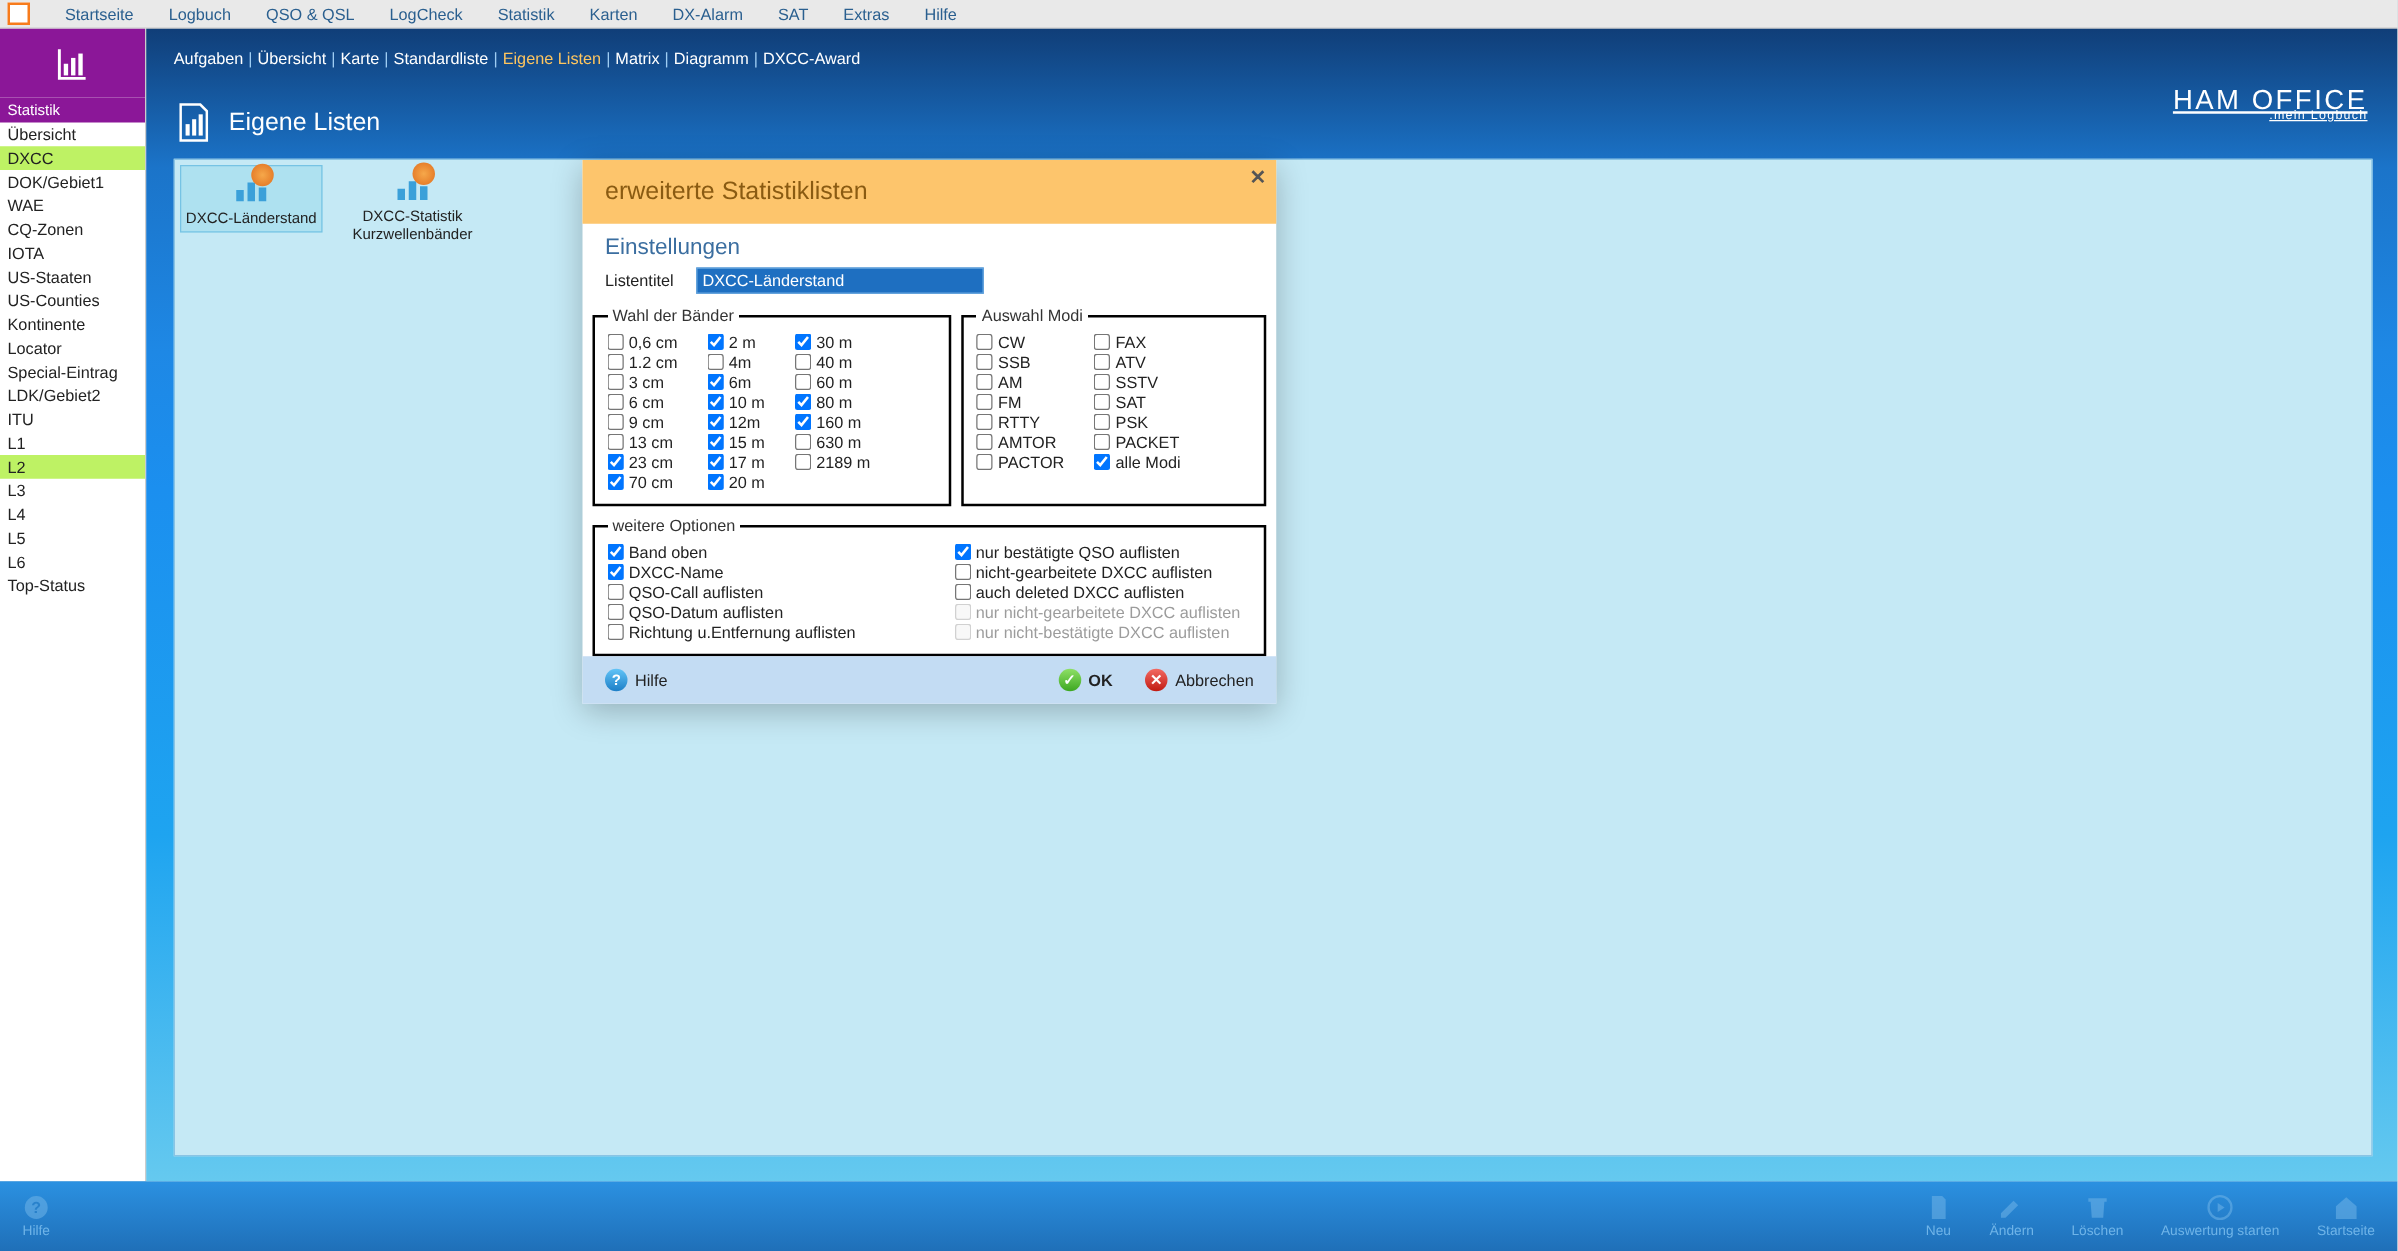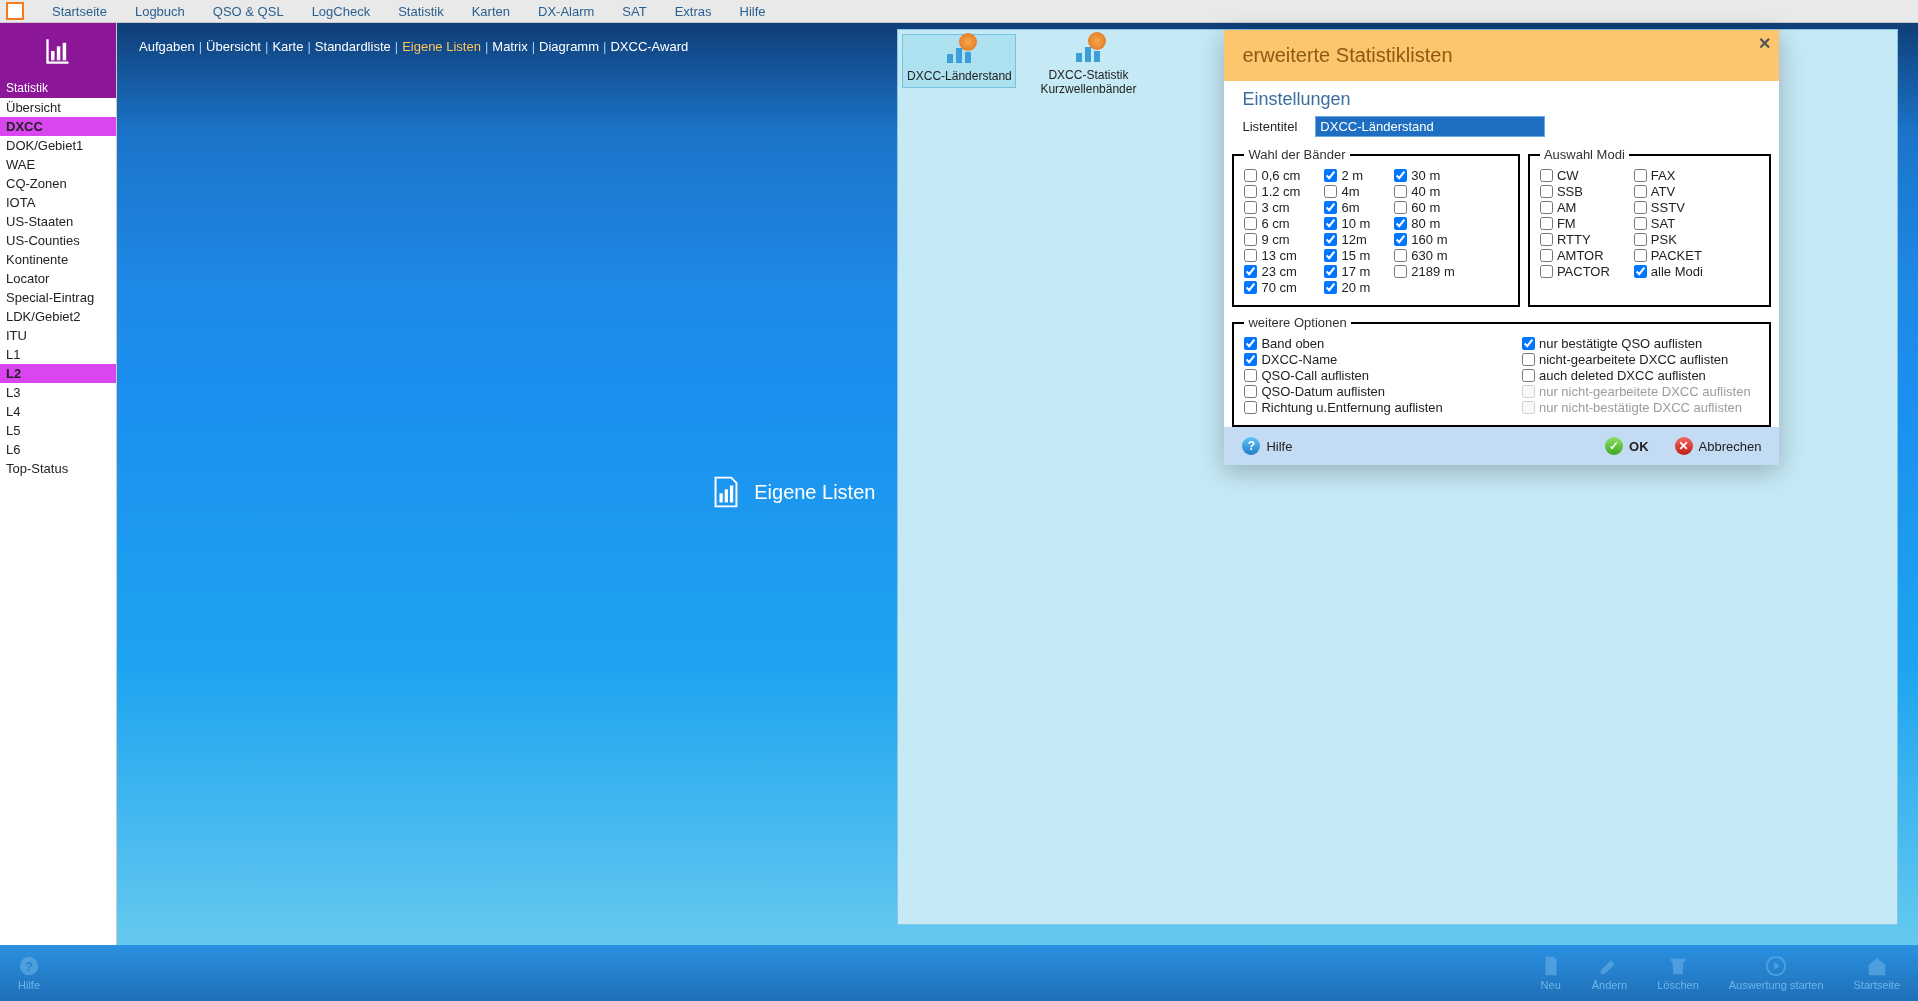--- a/index.html
+++ b/index.html
@@ -10,23 +10,23 @@
   .menubar a{color:#2a5f8f;text-decoration:none;}
   
   .body{flex:1;display:flex;min-height:0;}
   
   .sidebar{width:116px;display:flex;flex-direction:column;font-size:13px;background:#fff;border-right:1px solid #ccc;}
   .sidebar .logo{height:55px;background:#8b1798;display:flex;align-items:center;justify-content:center;}
   .sidebar .logo svg{width:28px;height:28px;}
   .sidebar .title{background:#8b1798;color:#fff;padding:3px 6px;font-size:12px;}
   .sidebar ul{list-style:none;margin:0;padding:0;}
   .sidebar li{padding:2px 6px;cursor:pointer;color:#222;}
-  .sidebar li.sel{background:#d946ef;font-weight:bold;}
-  
-  .main{flex:1;display:flex;flex-direction:row;background:linear-gradient(180deg,#103e78 0%,#1b74c9 12%,#1e88e5 28%,#1b8fef 40%,#1ea4f0 70%,#65c9ef 100%);}
+  .sidebar li.sel{background:#bef264;}
+  
+  .main{flex:1;display:flex;flex-direction:column;background:linear-gradient(180deg,#103e78 0%,#1b74c9 12%,#1e88e5 28%,#1b8fef 40%,#1ea4f0 70%,#65c9ef 100%);}
   .subtabs{height:26px;display:flex;align-items:center;gap:4px;padding-left:22px;padding-top:10px;}
   .subtabs a{color:#fff;text-decoration:none;}
   .subtabs span.sep{color:#9ecdf3;}
   .subtabs a.sel{color:#fdc55f;}
   .brand{position:absolute;right:24px;top:44px;color:#fff;font-size:22px;letter-spacing:2px;font-weight:300;text-decoration:underline;}
   .brand small{display:block;font-size:10px;letter-spacing:1px;text-align:right;margin-top:-6px;}
   .pagetitle{display:flex;align-items:center;gap:12px;margin:22px 0 6px 22px;color:#fff;font-size:20px;font-weight:300;}
   .pagetitle svg{width:32px;height:34px;}
   .content{flex:1;margin:6px 20px 20px 22px;background:#c5e9f5;border:1px solid #8ac4e4;position:relative;}
   

